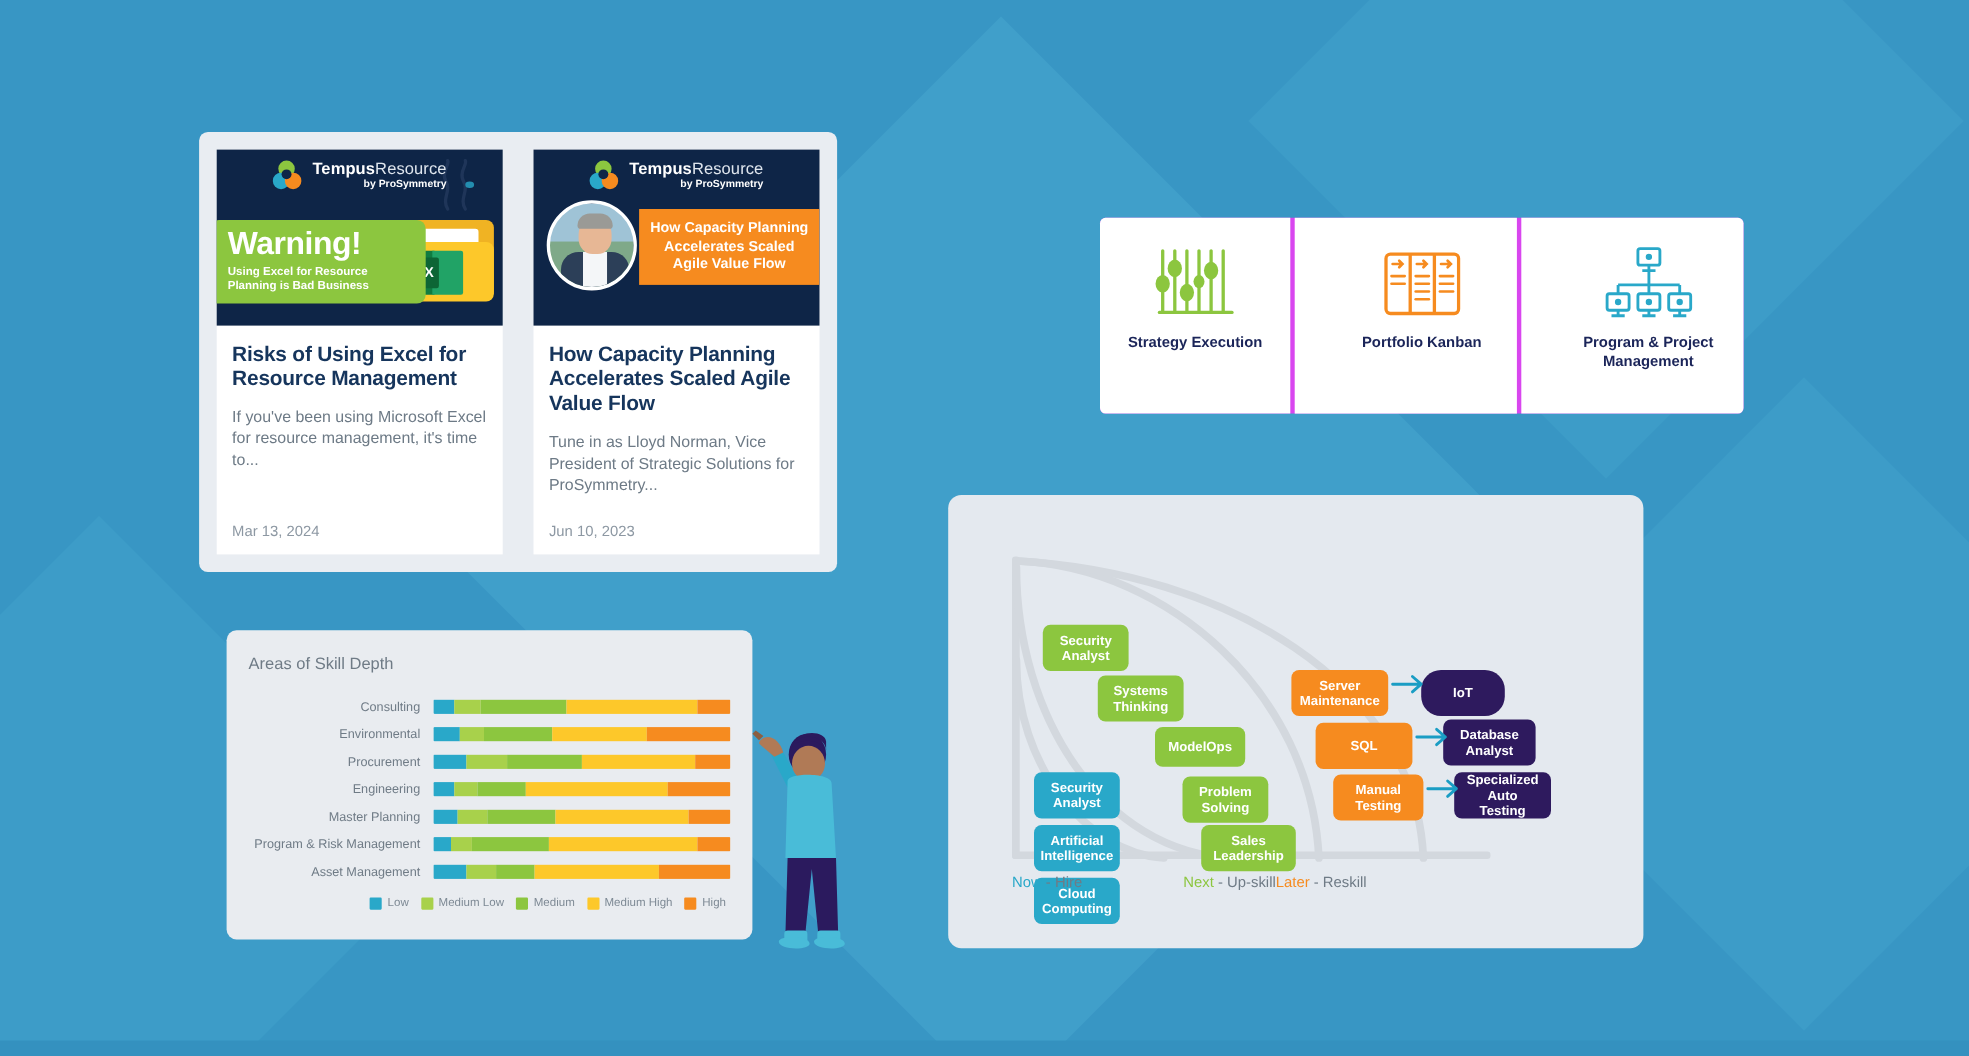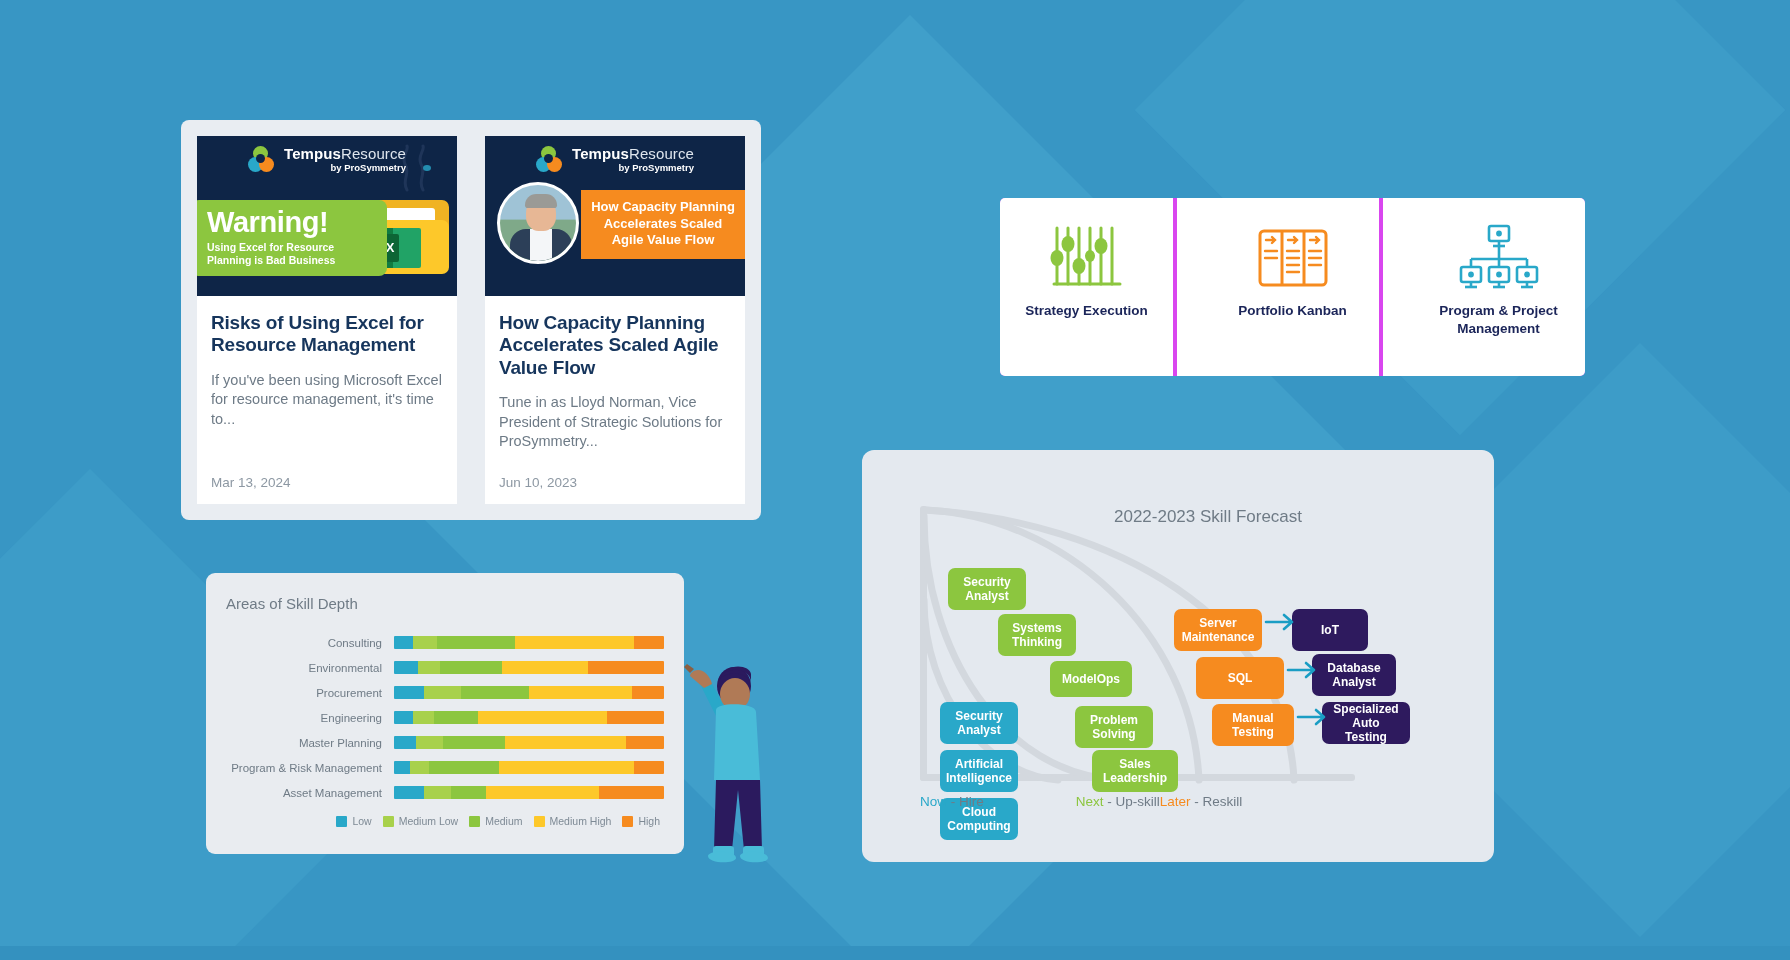--- a/index.html
+++ b/index.html
@@ -494,21 +494,20 @@
   <path d="M36 70 C36 62 76 62 76 72 L80 140 L34 140 Z" fill="#49bcd8"></path>
   <path d="M36 140 L34 210 L52 210 L58 150 L64 210 L82 210 L80 140 Z" fill="#2b1a5e"></path>
   <rect x="33" y="206" width="21" height="12" rx="3" fill="#49bcd8"></rect>
   <rect x="63" y="206" width="21" height="12" rx="3" fill="#49bcd8"></rect>
   <path d="M28 216 C28 210 56 210 56 218 C56 224 28 224 28 216 Z" fill="#49bcd8"></path>
   <path d="M60 216 C60 210 88 210 88 218 C88 224 60 224 60 216 Z" fill="#49bcd8"></path>
 </svg>
 
 <div id="skill-forecast-panel">
   <div class="fc-inner">
-    <div class="fc-title">2022-2023 Skill Forecast</div>
     <div class="fc-axis-v"></div>
     <div class="fc-axis-h"></div>
 
     <svg style="position:absolute;left:0;top:0;width:632px;height:412px;pointer-events:none">
       <path d="M62 66 C 62 200 140 325 258 330" stroke="#d3d8de" stroke-width="7" fill="none" stroke-linecap="round"></path>
       <path d="M62 150 C 62 245 125 325 196 330" stroke="#d3d8de" stroke-width="7" fill="none" stroke-linecap="round"></path>
       <path d="M62 66 C 130 66 248 180 255 330" stroke="#d3d8de" stroke-width="7" fill="none" stroke-linecap="round" opacity="0"></path>
       <path d="M64 60 C 200 66 330 180 337 330" stroke="#d3d8de" stroke-width="7" fill="none" stroke-linecap="round"></path>
       <path d="M64 140 C 170 150 270 220 276 330" stroke="#d3d8de" stroke-width="7" fill="none" stroke-linecap="round" opacity="0"></path>
       <path d="M62 60 C 250 70 425 170 432 330" stroke="#d3d8de" stroke-width="7" fill="none" stroke-linecap="round"></path>
@@ -517,21 +516,21 @@
     <div id="fc-chips">
         <div class="chip green" style="left: 86px; top: 118px; width: 78px; height: 42px;">Security Analyst</div>
         <div class="chip green" style="left: 136px; top: 164px; width: 78px; height: 42px;">Systems Thinking</div>
         <div class="chip green" style="left: 188px; top: 211px; width: 82px; height: 36px;">ModelOps</div>
         <div class="chip blue" style="left: 78px; top: 252px; width: 78px; height: 42px;">Security Analyst</div>
         <div class="chip green" style="left: 213px; top: 256px; width: 78px; height: 42px;">Problem Solving</div>
         <div class="chip blue" style="left: 78px; top: 300px; width: 78px; height: 42px;">Artificial Intelligence</div>
         <div class="chip green" style="left: 230px; top: 300px; width: 86px; height: 42px;">Sales Leadership</div>
         <div class="chip blue" style="left: 78px; top: 348px; width: 78px; height: 42px;">Cloud Computing</div>
         <div class="chip orange" style="left: 312px; top: 159px; width: 88px; height: 42px;">Server Maintenance</div>
-        <div class="chip purple" style="left: 430px; top: 159px; width: 76px; height: 42px;">IoT</div>
+        <div class="chip purple" style="left: 430px; top: 159px; width: 76px; height: 42px; border-radius: 18px;">IoT</div>
         <div class="chip orange" style="left: 334px; top: 207px; width: 88px; height: 42px;">SQL</div>
         <div class="chip purple" style="left: 450px; top: 204px; width: 84px; height: 42px;">Database Analyst</div>
         <div class="chip orange" style="left: 350px; top: 254px; width: 82px; height: 42px;">Manual Testing</div>
         <div class="chip purple" style="left: 460px; top: 252px; width: 88px; height: 42px;">Specialized Auto Testing</div>
       </div>
     <svg id="fc-arrows" style="position:absolute;left:0;top:0;width:632px;height:412px;pointer-events:none">
         <g>
           <path d="M404 172 h26 m-8 -7 l8 7 l-8 7" stroke="#1a9dc4" stroke-width="2.6" fill="none" stroke-linecap="round" stroke-linejoin="round"></path>
         </g>
         <g>

